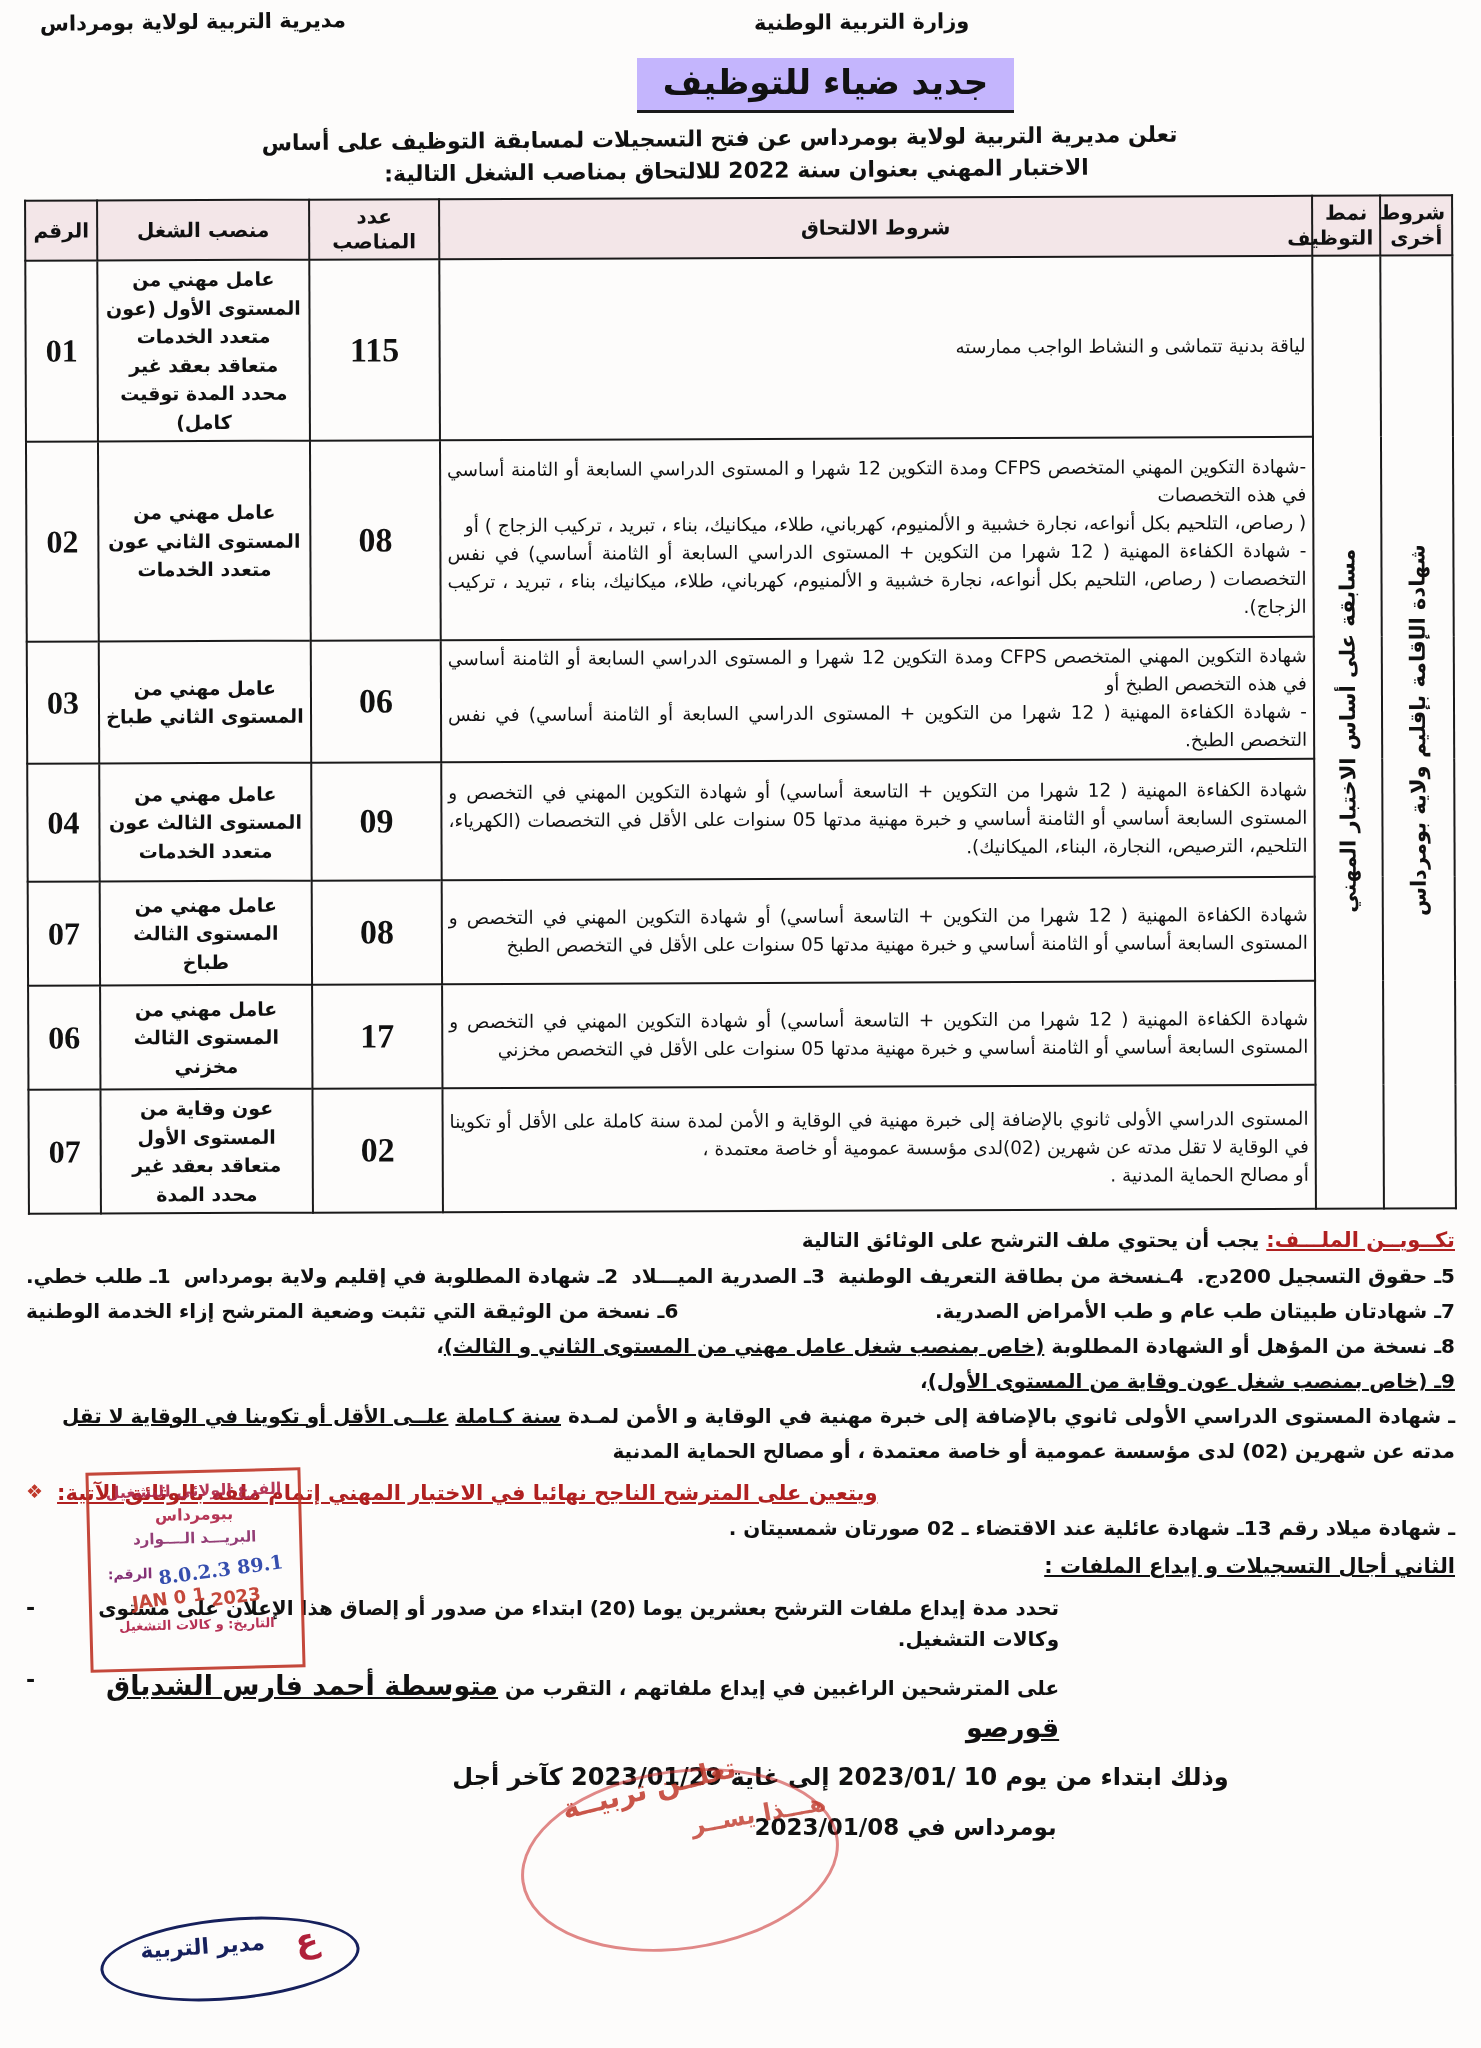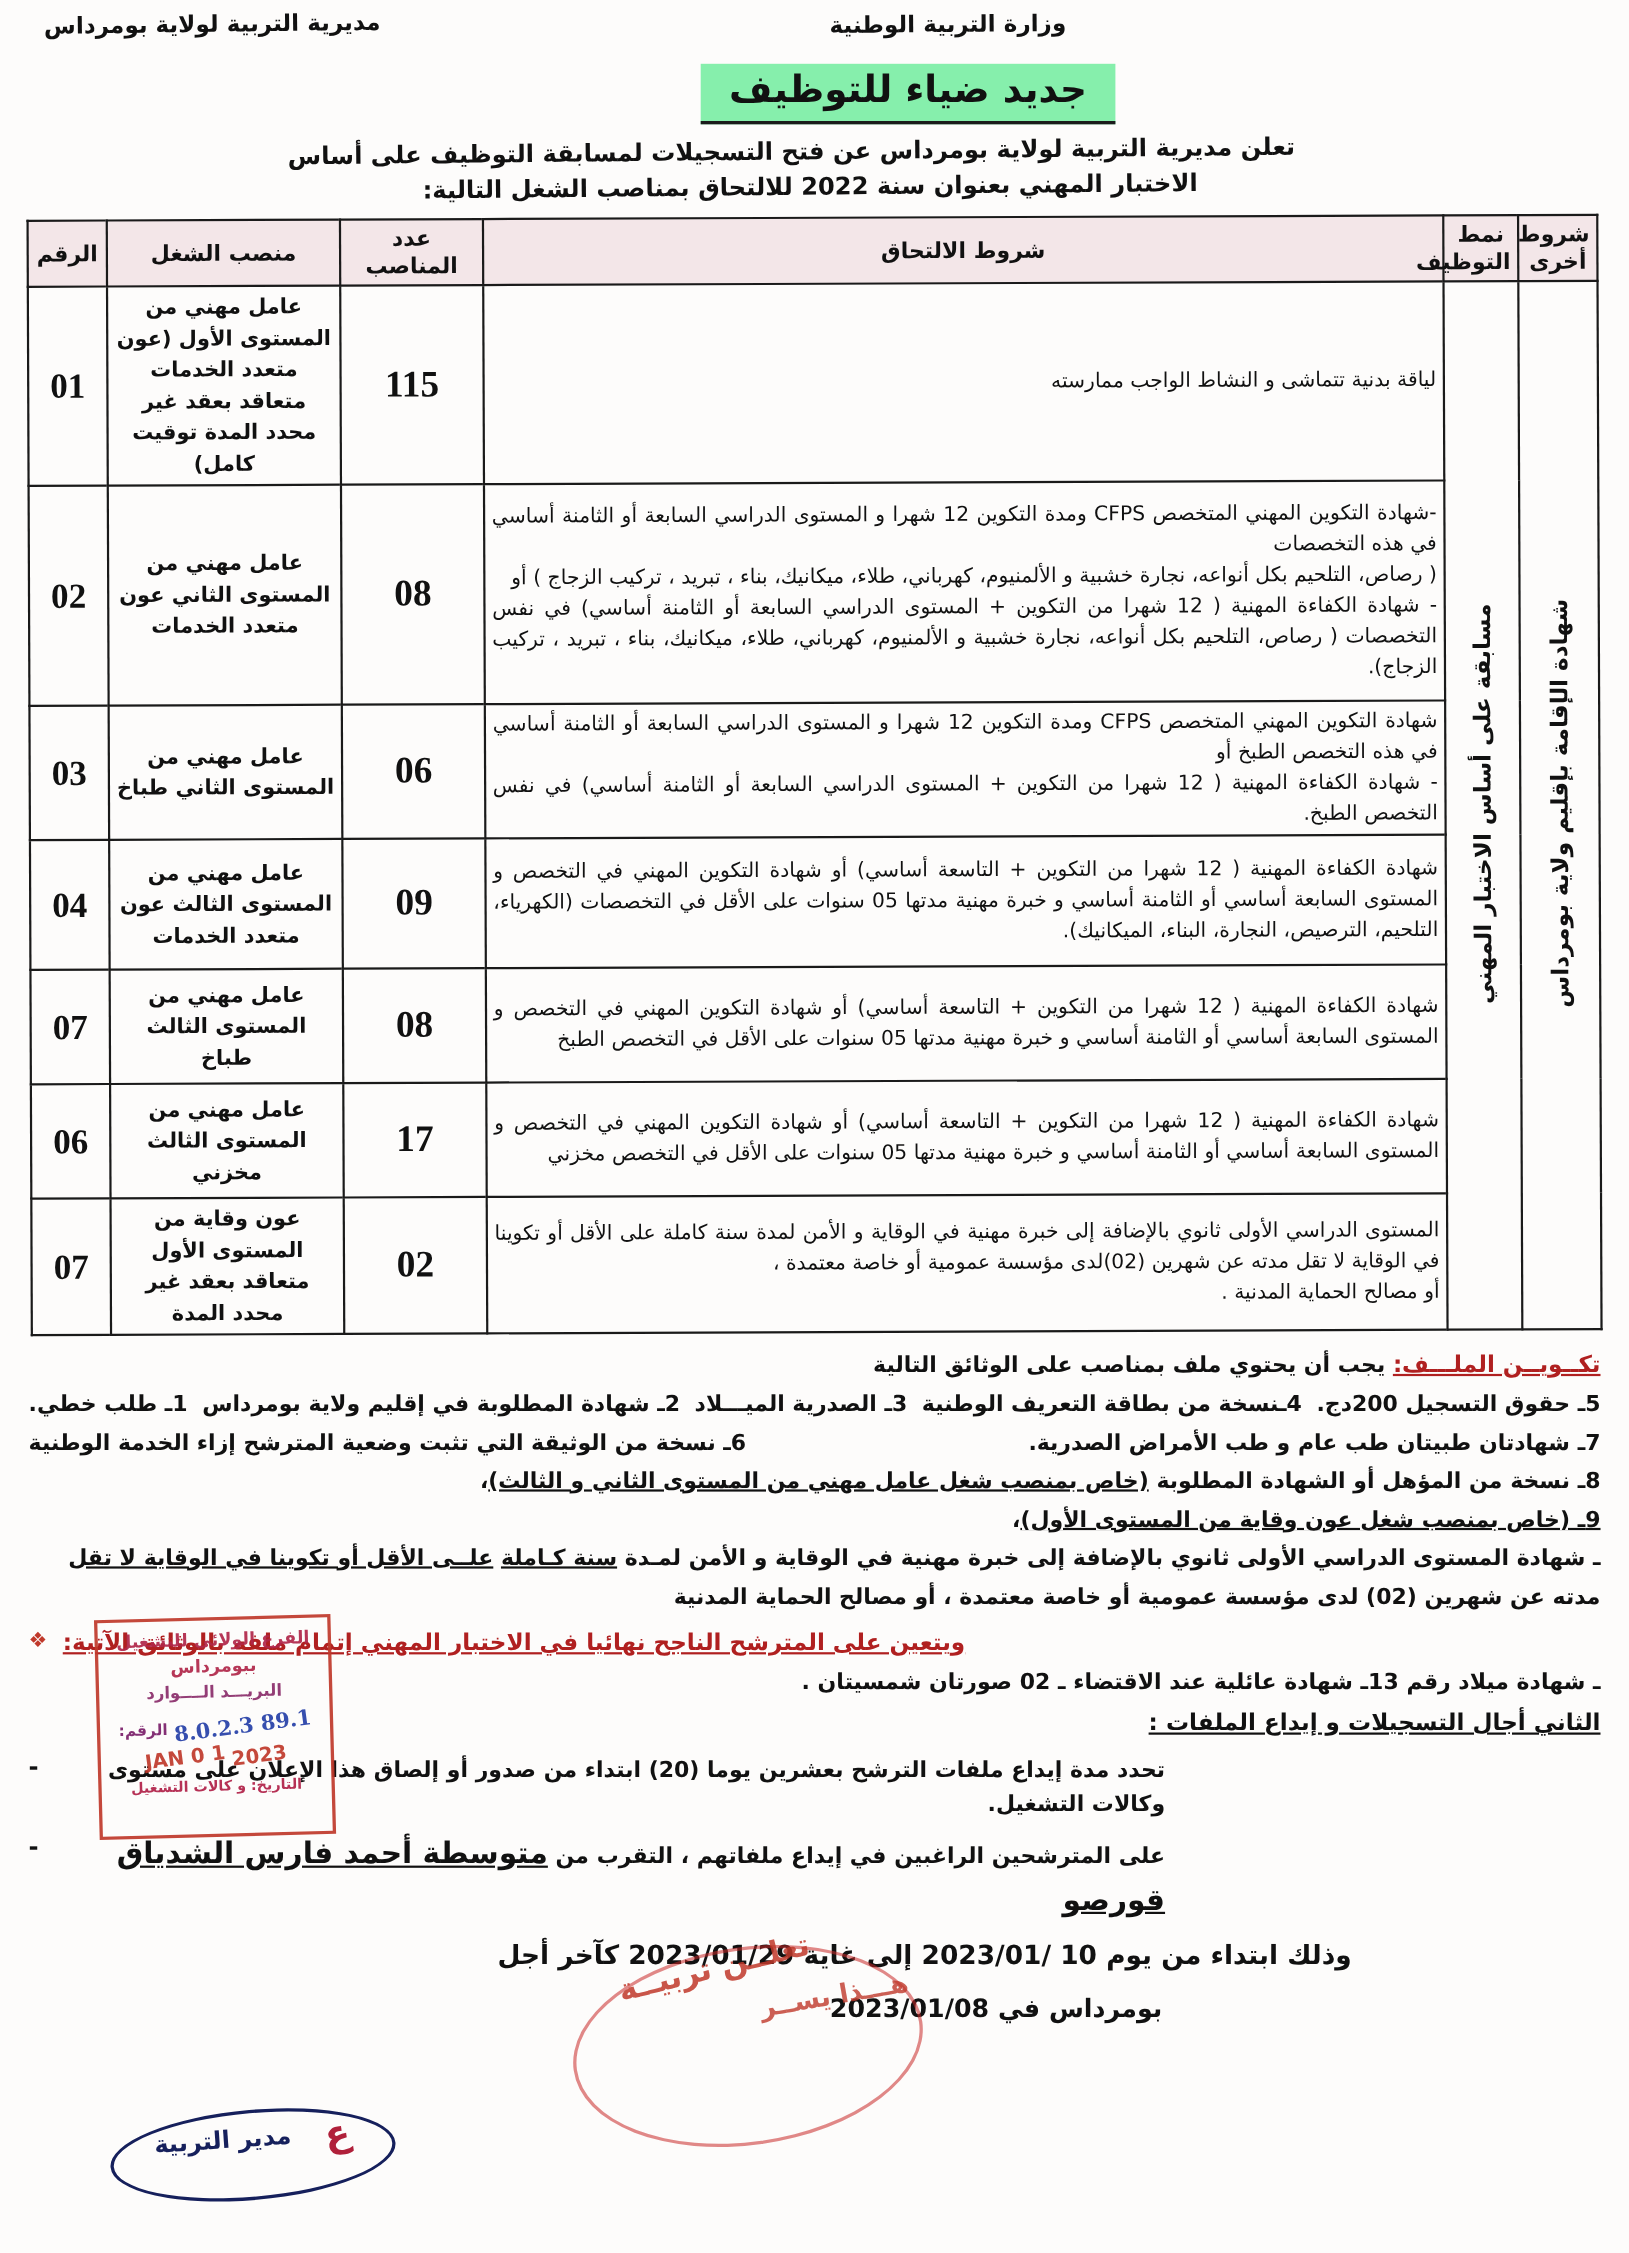--- a/index.html
+++ b/index.html
@@ -50,21 +50,21 @@
     padding-left: 14px;
   }
 
   .title-wrap {
     text-align: center;
     margin-top: 4px;
     margin-right: -170px;
   }
   .title-badge {
     display: inline-block;
-    background: #86efac;
+    background: #c4b5fd;
     padding: 4px 26px 8px 26px;
     font-size: 34px;
     font-weight: 700;
     letter-spacing: 1px;
     border-bottom: 3px solid #1b1b1b;
   }
 
   .intro {
     margin-top: 10px;
     text-align: center;
@@ -445,21 +445,21 @@
         <td class="post">عون وقاية من المستوى الأول متعاقد بعقد  غير محدد المدة</td>
         <td class="num">07</td>
       </tr>
 
     </tbody>
   </table>
 
   <div class="section">
     <div style="text-align:right">
       <span class="sec-head">تكــويــن الملـــف:</span>
-      <span class="sec-head-note">يجب أن يحتوي ملف بمناصب على الوثائق التالية</span>
+      <span class="sec-head-note">يجب أن يحتوي ملف الترشح على الوثائق التالية</span>
     </div>
 
     <div class="doc-line spread">
       <span>5ـ حقوق التسجيل 200دج.</span>
       <span>4ـنسخة من بطاقة التعريف الوطنية</span>
       <span>3ـ الصدرية الميـــلاد</span>
       <span>2ـ     شهادة المطلوبة في إقليم ولاية بومرداس</span>
       <span>1ـ طلب خطي.</span>
     </div>
 

